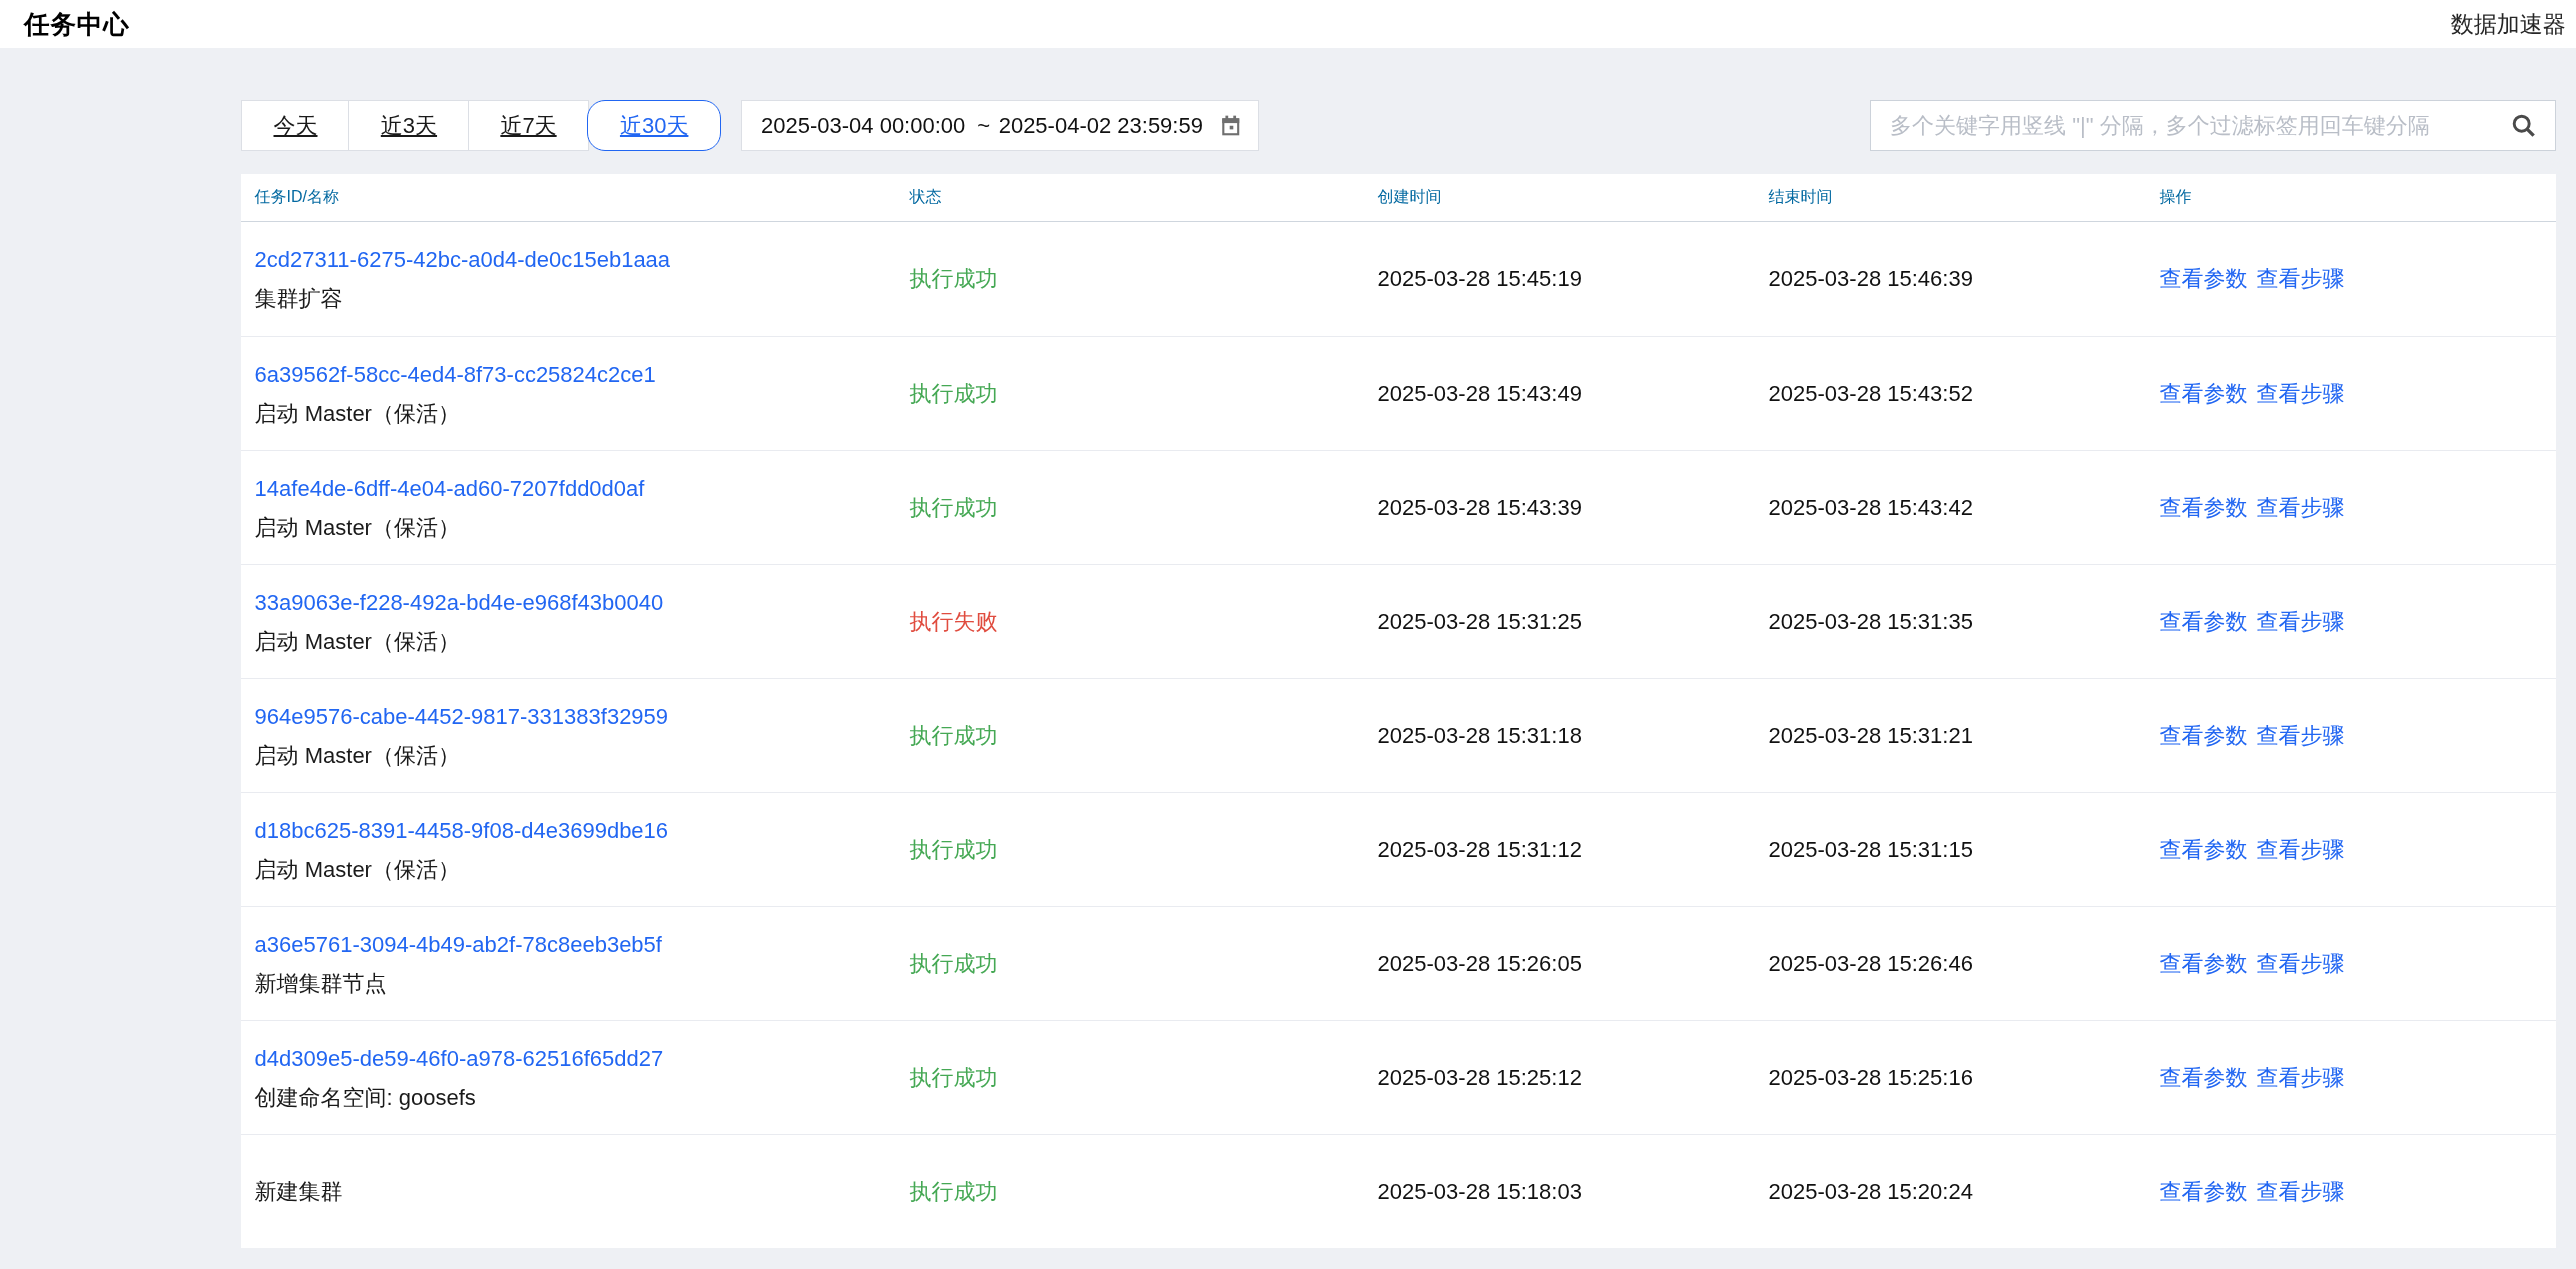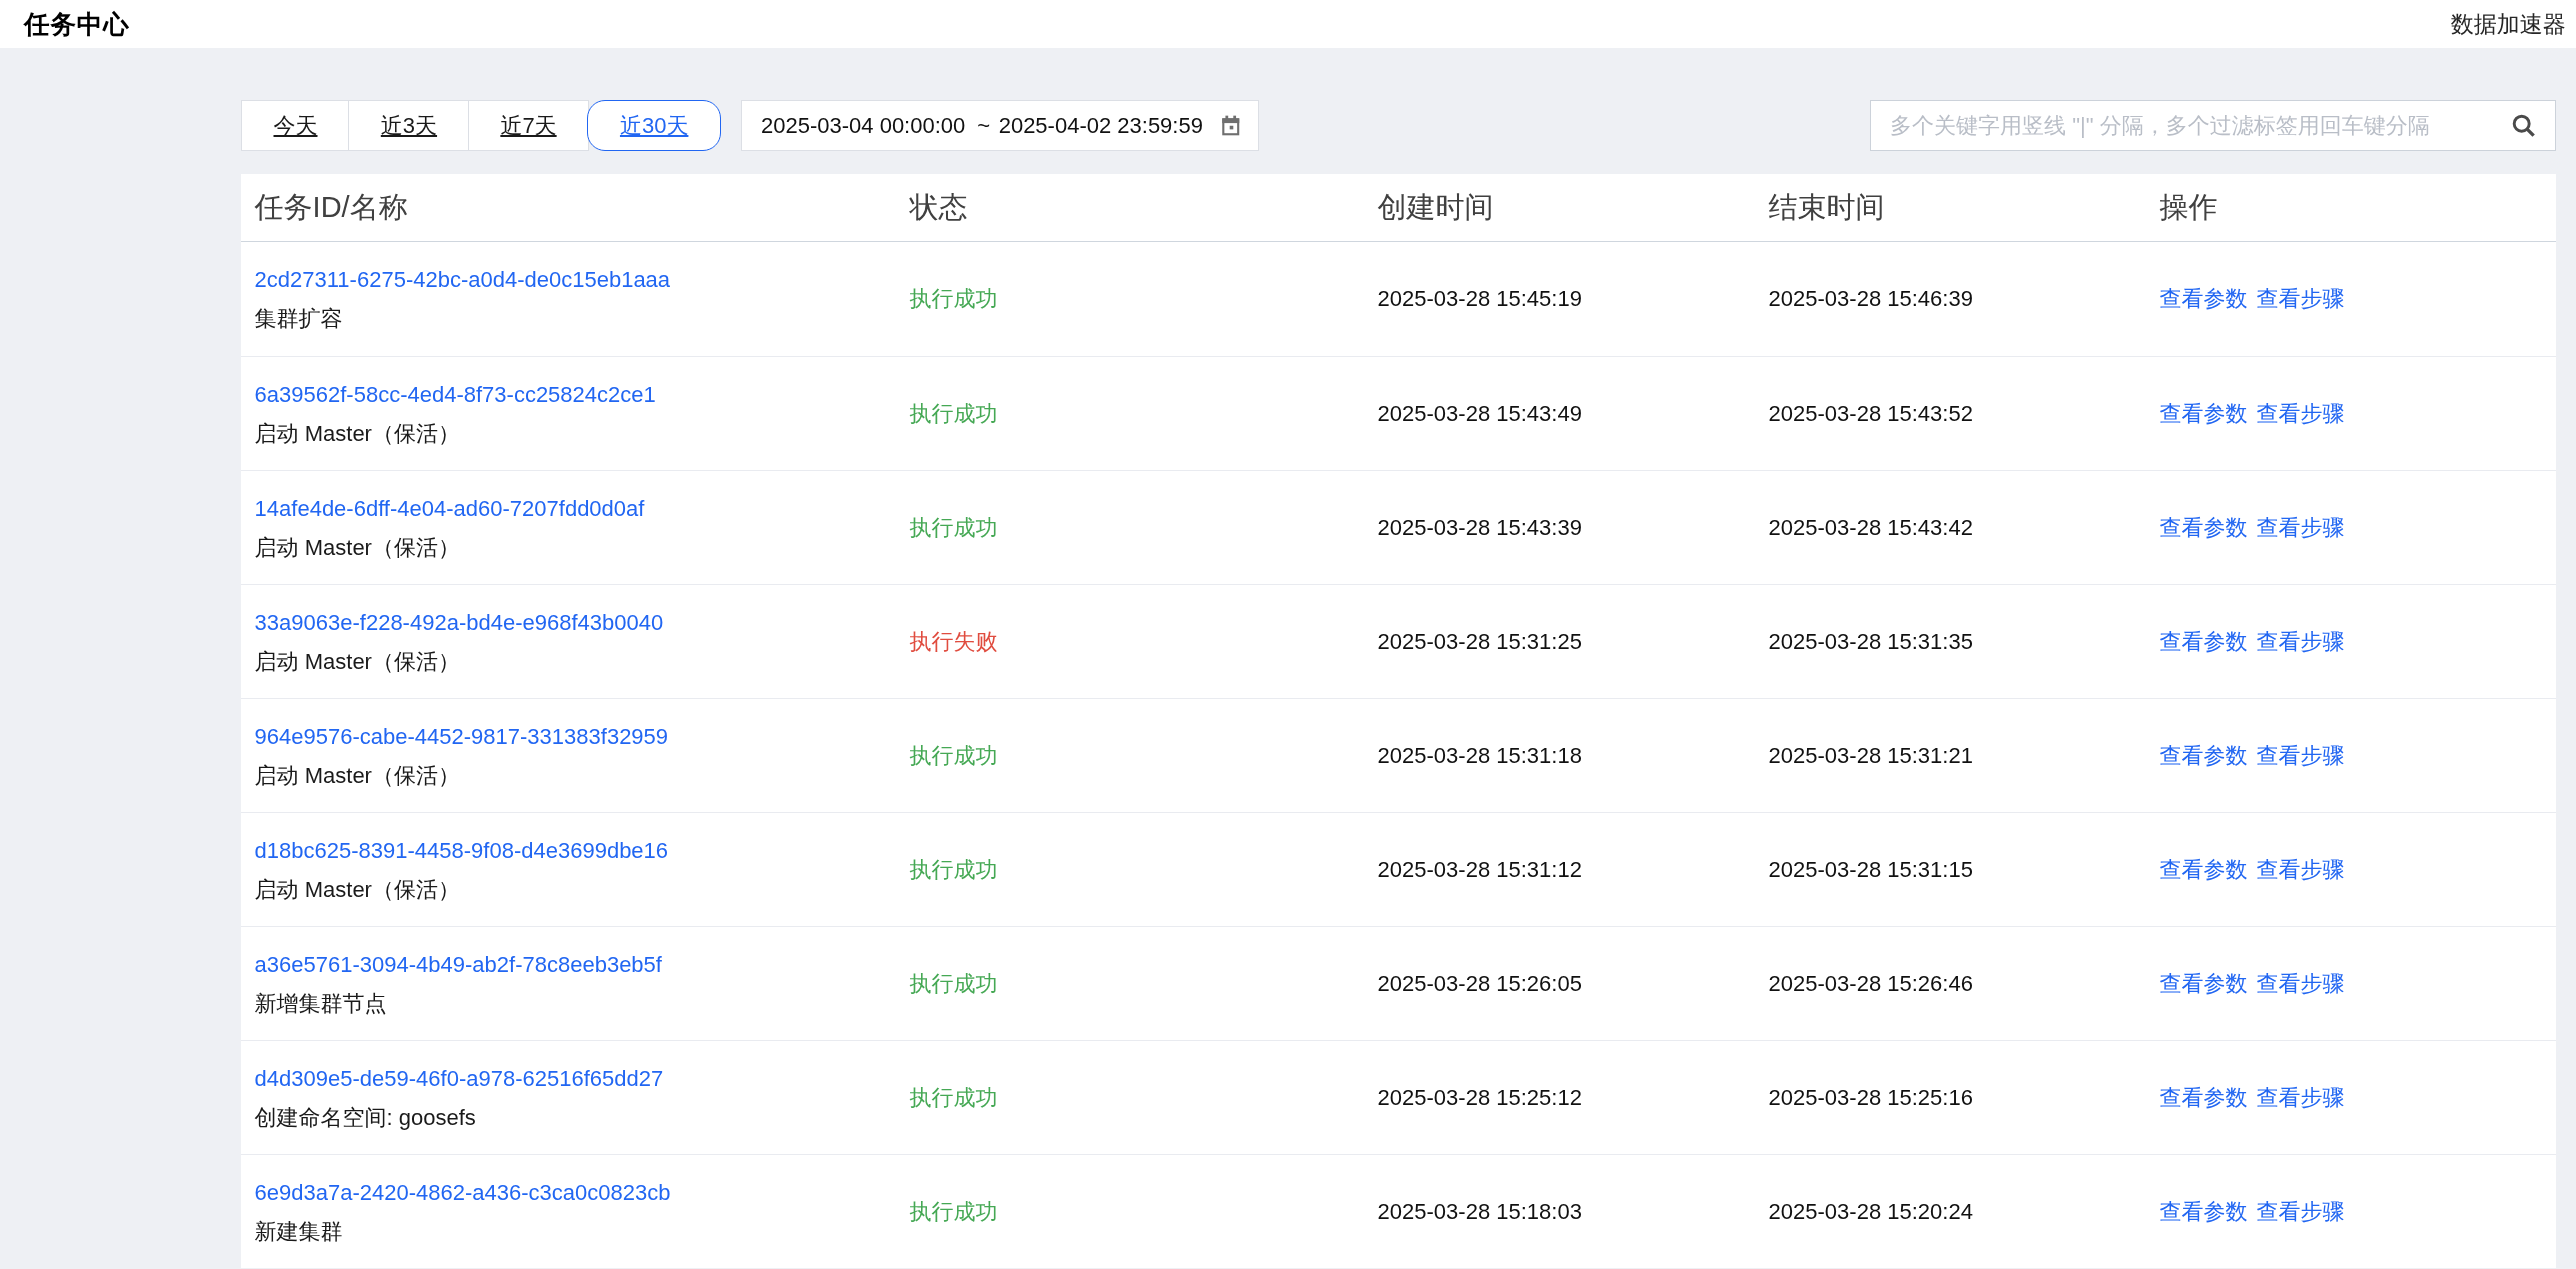--- a/index.html
+++ b/index.html
@@ -60,23 +60,23 @@
   .search-box input::placeholder { color: #b9bec7; }
 
   
   .table-card { margin-top: 23px; background: #fff; }
   .grid-row {
     display: grid;
     grid-template-columns: 655px 468px 391px 391px 1fr;
     align-items: center;
   }
   .thead {
-    height: 68px;
+    height: 48px;
     border-bottom: 1.7px solid #cfd6de;
-    color: #404040; font-size: 29px;
+    color: #0369a1; font-size: 16px;
   }
   .thead > div { padding-left: 13.6px; }
   .trow { height: 114px; }
   .trow + .trow { border-top: 1.7px solid #e9ebf0; }
   .cell { padding-left: 13.6px; font-size: 22px; }
   .cell-task { display: flex; flex-direction: column; justify-content: center; line-height: 39px; }
   .task-id { color: #2166f2; cursor: pointer; width: max-content; }
   .task-name { color: #1a1a1a; }
   .status-text.success { color: #45a854; }
   .status-text.fail { color: #e04c3f; text-align: center; }
@@ -262,21 +262,20 @@
     <div class="cell cell-time">2025-03-28 15:25:12</div>
     <div class="cell cell-time">2025-03-28 15:25:16</div>
     <div class="cell cell-ops">
       <span class="op-link">查看参数</span>
       <span class="op-link">查看步骤</span>
     </div>
   </div>
 
   <div class="grid-row trow">
     <div class="cell cell-task">
-      <span class="task-id">6e9d3a7a-2420-4862-a436-c3ca0c0823cb</span>
       <span class="task-name">新建集群</span>
     </div>
     <div class="cell">
       <span class="status-text success">执行成功</span>
     </div>
     <div class="cell cell-time">2025-03-28 15:18:03</div>
     <div class="cell cell-time">2025-03-28 15:20:24</div>
     <div class="cell cell-ops">
       <span class="op-link">查看参数</span>
       <span class="op-link">查看步骤</span>

